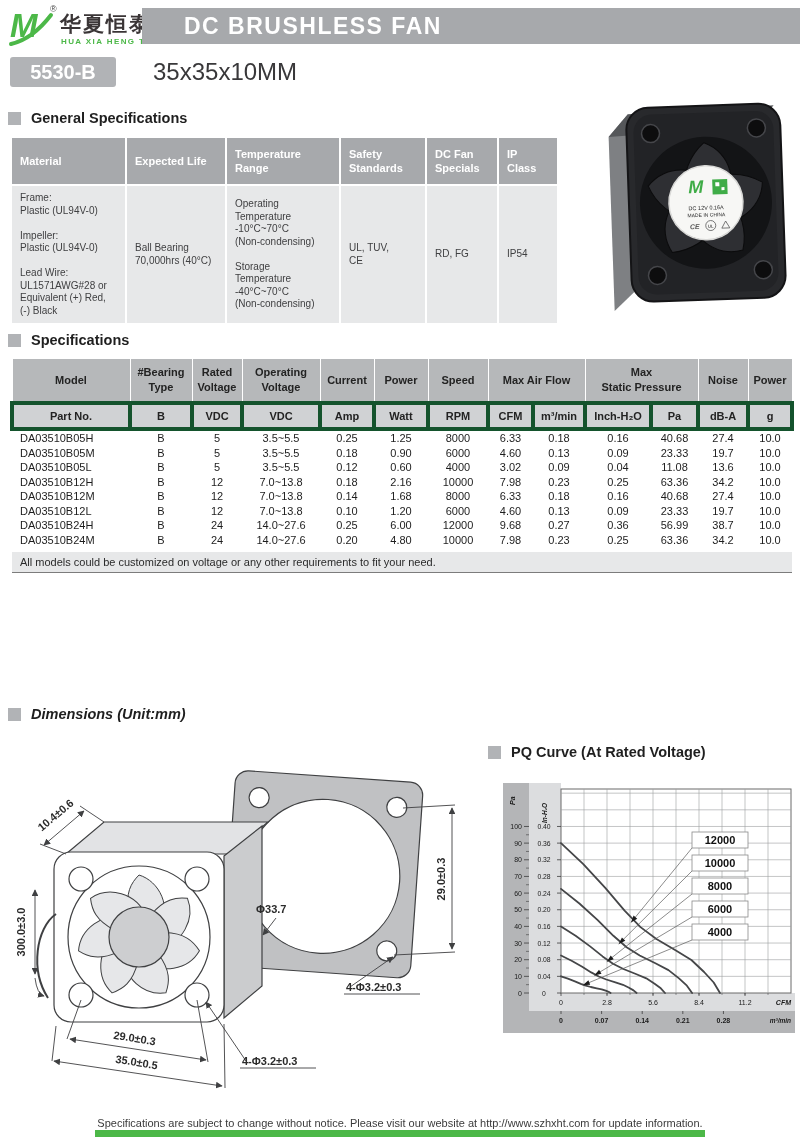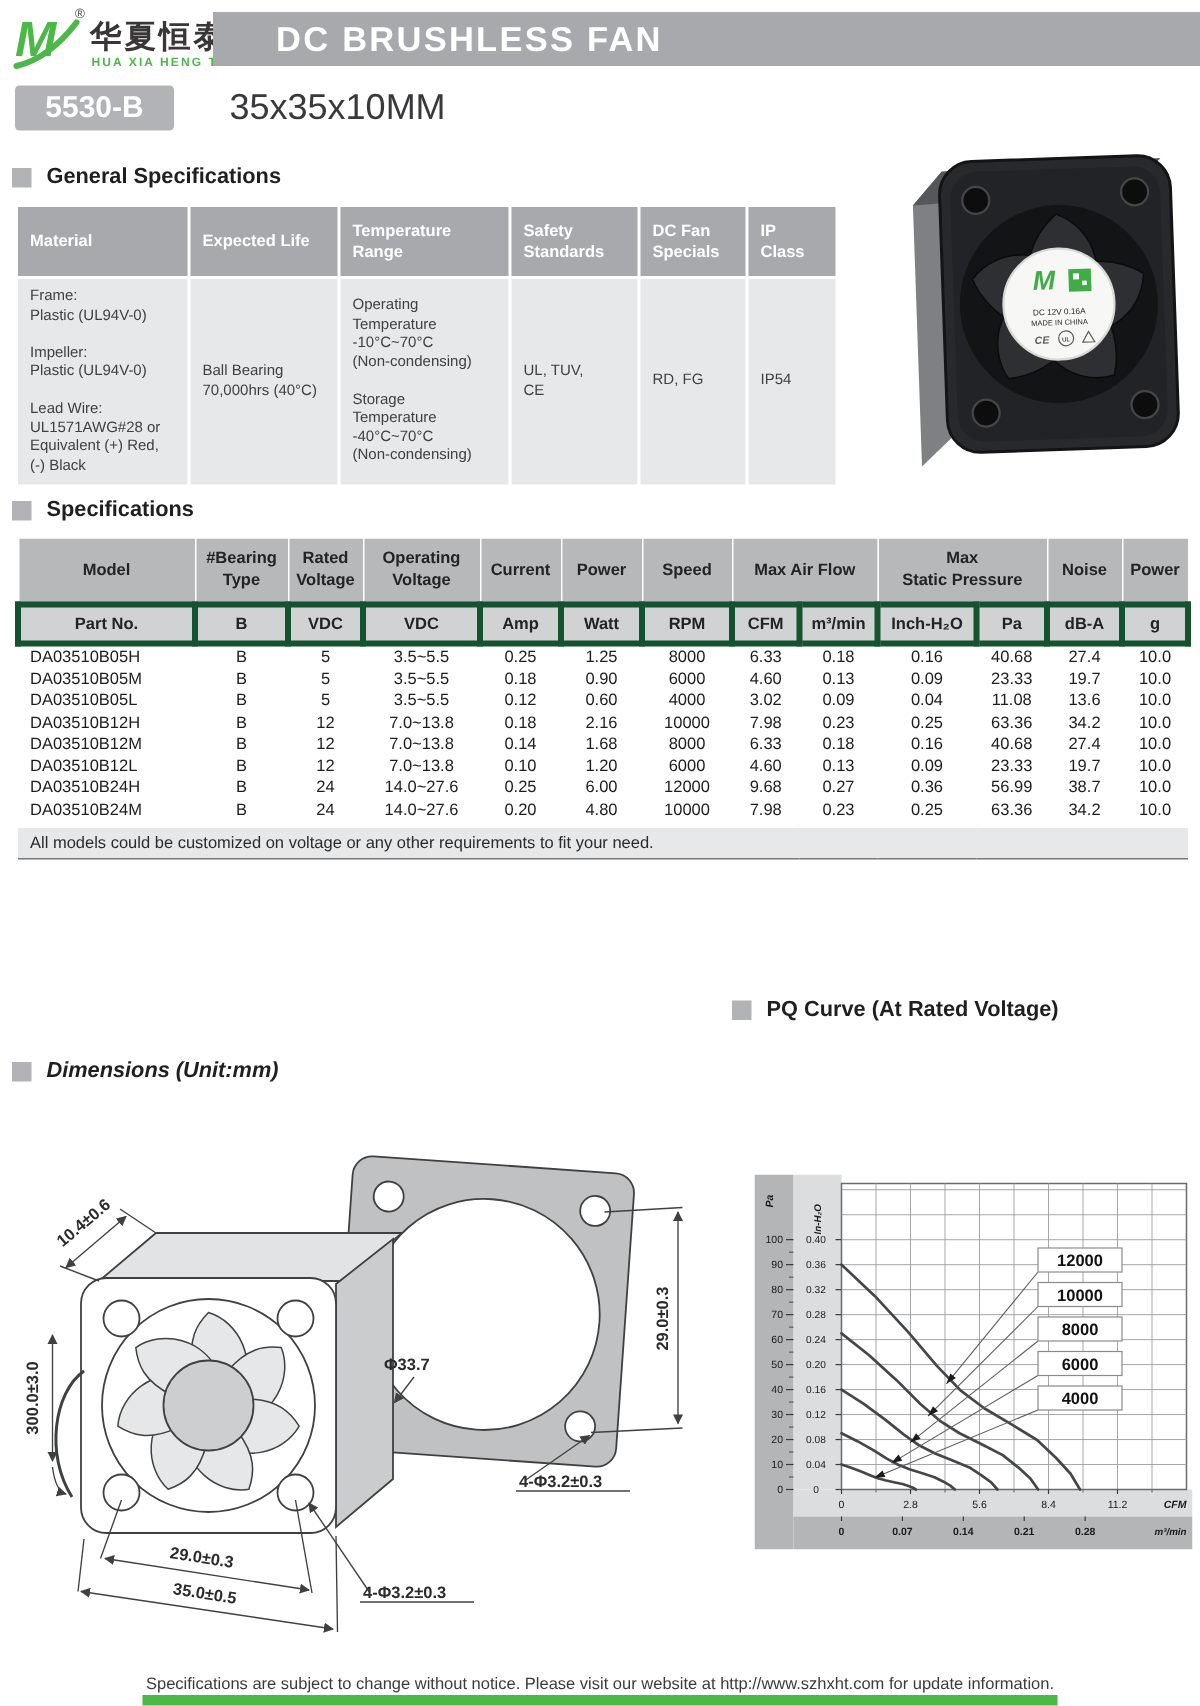--- a/index.html
+++ b/index.html
@@ -74,21 +74,21 @@
   <h2>General Specifications</h2>
 </div>
 <div class="sec" style="left:8px;top:332px;">
   <div class="sq"></div>
   <h2>Specifications</h2>
 </div>
 <div class="sec" style="left:8px;top:706px;font-style:italic;">
   <div class="sq"></div>
   <h2>Dimensions (Unit:mm)</h2>
 </div>
-<div class="sec" style="left:488px;top:665px;">
+<div class="sec" style="left:488px;top:744px;">
   <div class="sq"></div>
   <h2>PQ Curve (At Rated Voltage)</h2>
 </div>
 
 <table class="gen-table">
   <colgroup>
     <col style="width:115px">
       <col style="width:100px">
       <col style="width:114px">
     <col style="width:86px">

